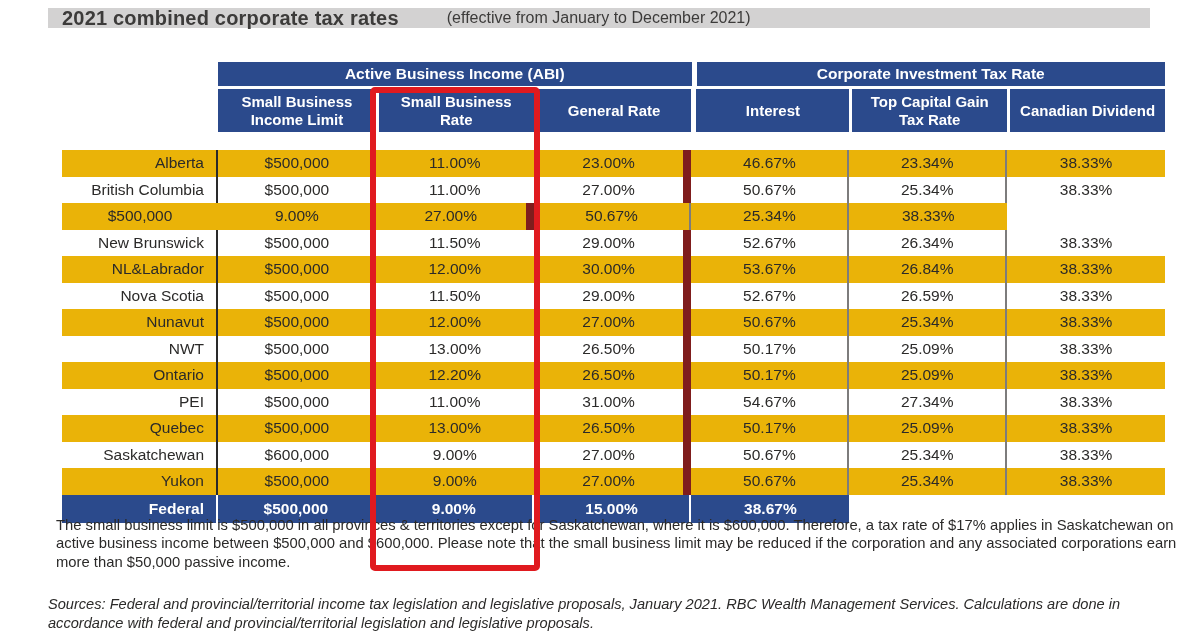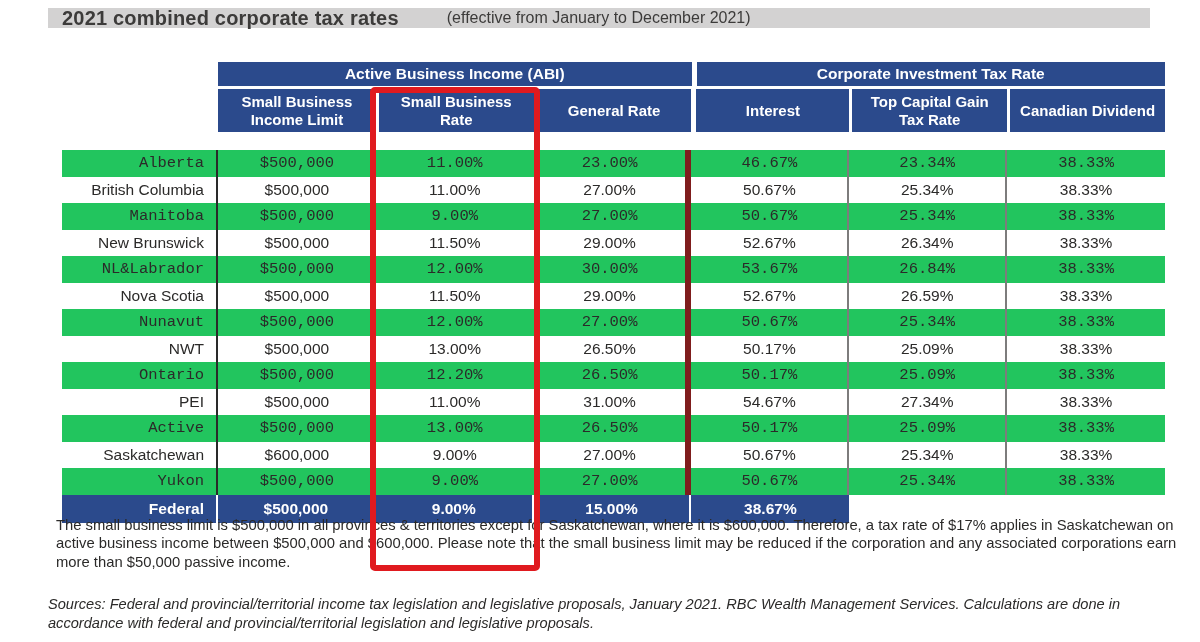--- a/index.html
+++ b/index.html
@@ -38,23 +38,23 @@
   .shcell.sep{border-left:3px solid #fff;}
   .shcell.bigsep{border-left:5px solid #fff;}
 
   
   .trow{height:26.5px;}
   .trow .cell{
     font-size:15.5px;display:flex;align-items:center;justify-content:center;
     box-sizing:border-box;white-space:nowrap;
   }
   .trow .label{justify-content:flex-end;padding-right:12px;border-right:2px solid #2a2a2a;}
-  .trow .c3{border-right:6px solid #7f1d1d;}
+  .trow .c3{border-right:8px solid #7f1d1d;}
   .trow .c4,.trow .c5{border-right:2px solid #7d7c7c;}
-  .trow.odd .cell{background:#22c55e;font-family:Liberation Mono, monospace;}
+  .trow.odd .cell{background:#eab308;}
   .trow.even .cell{background:#ffffff;}
 
   
   .trow.federal{height:28px;}
   .trow.federal .cell{background:#2b4a8c;color:#ffffff;font-weight:bold;}
   .trow.federal .label{border-right:2px solid #ffffff;}
   .trow.federal .c1,.trow.federal .c2,.trow.federal .c3{border-right:2px solid #ffffff;}
   .trow.federal .c4{border-right:none;}
   .trow.federal .cell.empty{background:#ffffff;border:none;}
 
@@ -116,21 +116,20 @@
         <div class="grid trow even">
     <div class="cell label">British Columbia</div>
     <div class="cell c1">$500,000</div>
     <div class="cell c2">11.00%</div>
     <div class="cell c3">27.00%</div>
     <div class="cell c4">50.67%</div>
     <div class="cell c5">25.34%</div>
     <div class="cell c6">38.33%</div>
   </div>
         <div class="grid trow odd">
-    <div class="cell label">Manitoba</div>
     <div class="cell c1">$500,000</div>
     <div class="cell c2">9.00%</div>
     <div class="cell c3">27.00%</div>
     <div class="cell c4">50.67%</div>
     <div class="cell c5">25.34%</div>
     <div class="cell c6">38.33%</div>
   </div>
         <div class="grid trow even">
     <div class="cell label">New Brunswick</div>
     <div class="cell c1">$500,000</div>
@@ -188,21 +187,21 @@
         <div class="grid trow even">
     <div class="cell label">PEI</div>
     <div class="cell c1">$500,000</div>
     <div class="cell c2">11.00%</div>
     <div class="cell c3">31.00%</div>
     <div class="cell c4">54.67%</div>
     <div class="cell c5">27.34%</div>
     <div class="cell c6">38.33%</div>
   </div>
         <div class="grid trow odd">
-    <div class="cell label">Active</div>
+    <div class="cell label">Quebec</div>
     <div class="cell c1">$500,000</div>
     <div class="cell c2">13.00%</div>
     <div class="cell c3">26.50%</div>
     <div class="cell c4">50.17%</div>
     <div class="cell c5">25.09%</div>
     <div class="cell c6">38.33%</div>
   </div>
         <div class="grid trow even">
     <div class="cell label">Saskatchewan</div>
     <div class="cell c1">$600,000</div>

